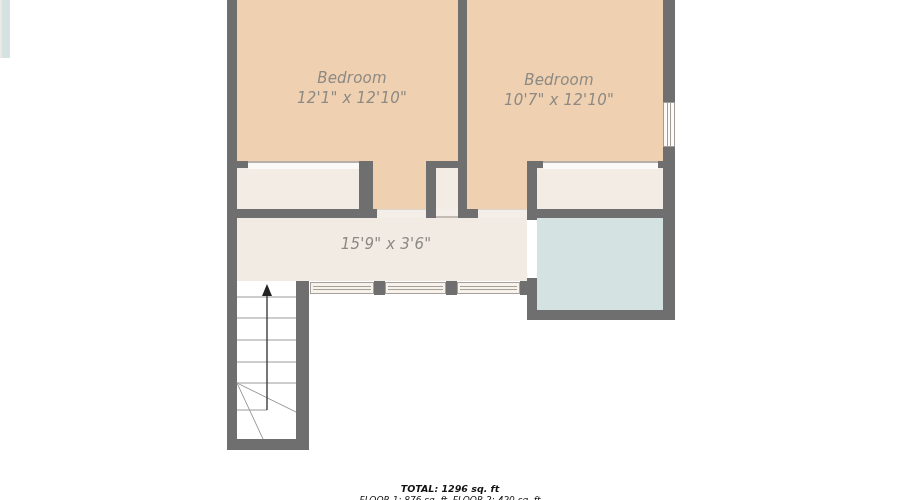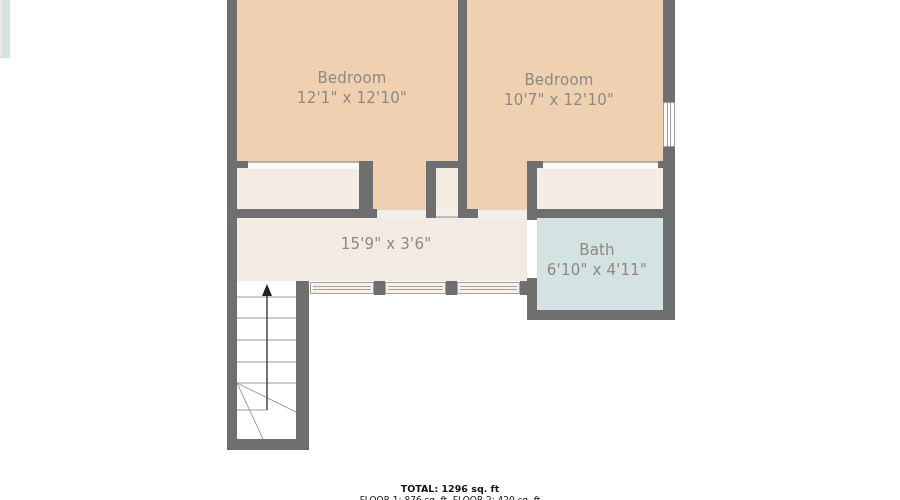--- a/index.html
+++ b/index.html
@@ -1,18 +1,18 @@
 <!DOCTYPE html>
 <html style="--wall: #6f6f6f; --bedroom-fill: #efd1b2; --closet-fill: #f3ece5; --hall-fill: #f2ebe4; --bath-fill: #d4e2e1; --label-text: #8d8983; --stair-line: #9a9a9a; --arrow: #2a2a2a;"><head>
 <meta charset="utf-8">
 <style>
   html,body{margin:0;padding:0;background:#fff;}
   #plan{
     position:relative;width:725px;height:500px;background:#ffffff;
-    overflow:hidden;font-family:"DejaVu Sans","Liberation Sans",sans-serif;
+    overflow:hidden;font-family:"DejaVu Sans","Liberation Sans",sans-serif;font-style:italic;
   }
   .fill,.wall,.doorband,.opening,.rail,.post,.window,.label,.footer-line{position:absolute;}
   .wall{background:var(--wall,#6f6f6f);}
   .fill-bedroom{background:var(--bedroom-fill,#efd1b2);}
   .fill-closet{background:var(--closet-fill,#f3ece5);}
   .fill-hall{background:var(--hall-fill,#f2ebe4);}
   .fill-bath{background:var(--bath-fill,#d4e2e1);}
   .fill-stair{background:#ffffff;}
   .doorband{background:#fbfaf8;border-top:2px solid #b6b0a9;box-sizing:border-box;}
   .opening{background:#f4eee8;border-top:1px solid #ddd6cf;box-sizing:border-box;}
@@ -112,21 +112,17 @@
     <div>Bedroom</div>
     <div>12'1" x 12'10"</div>
   </div>
   <div class="label" style="left:449px;top:70px;width:220px">
     <div>Bedroom</div>
     <div>10'7" x 12'10"</div>
   </div>
   <div class="label" style="left:276px;top:234px;width:220px">
     <div>15'9" x 3'6"</div>
   </div>
-  <div class="label" style="left:487px;top:240px;width:220px">
-    <div>Bath</div>
-    <div>6'10" x 4'11"</div>
-  </div>
 
   <div class="footer-line footer-total">TOTAL: 1296 sq. ft</div>
   <div class="footer-line footer-floors">FLOOR 1: 876 sq. ft  FLOOR 2: 420 sq. ft</div>
 
 </div>
 
 </body></html>

